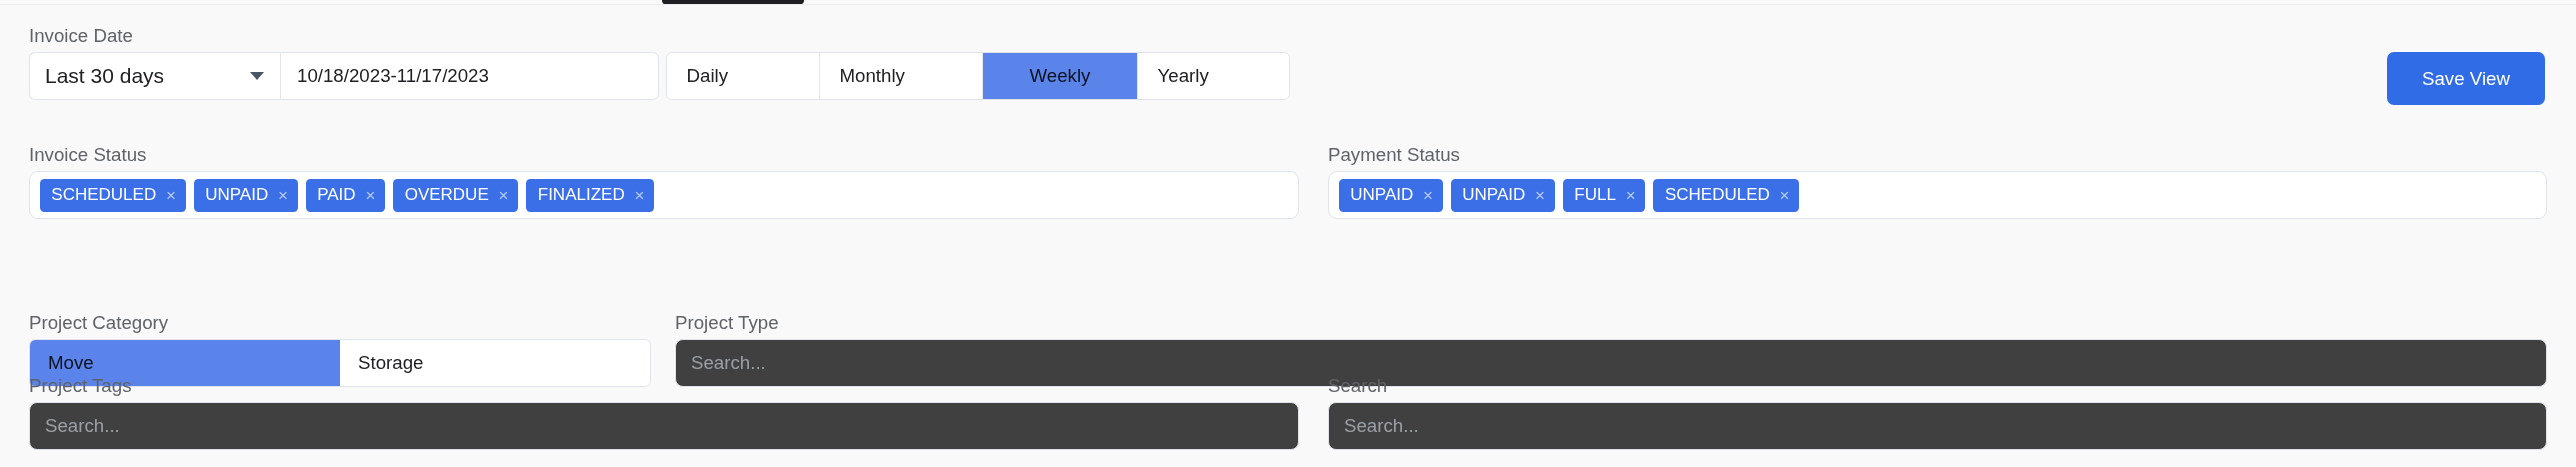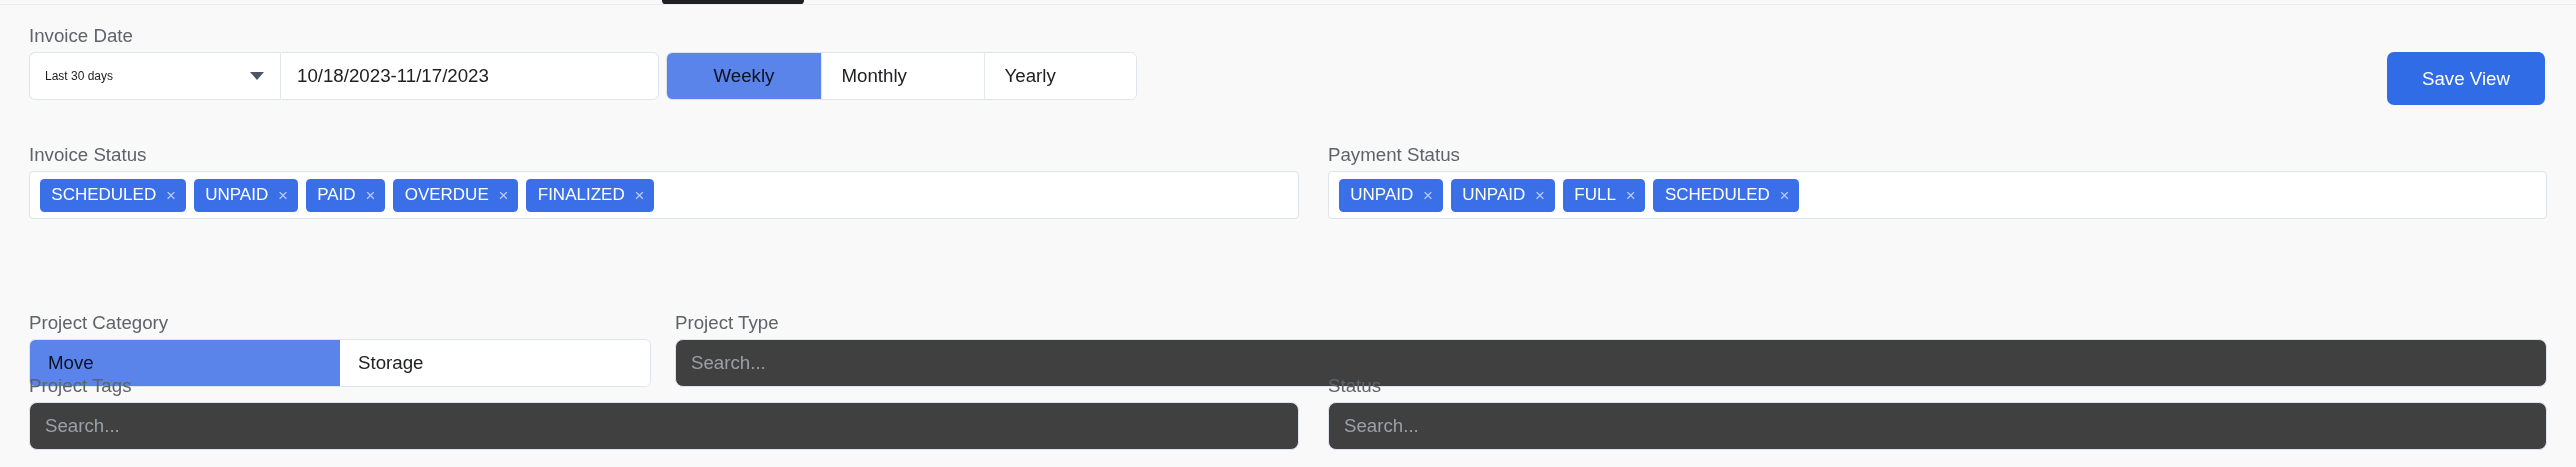--- a/index.html
+++ b/index.html
@@ -82,21 +82,21 @@
     border: 0.9px solid #dfe3ec;
     border-right: none;
     border-radius: 6.2px 0 0 6.2px;
     width: 251px;
     height: 48px;
     display: flex;
     align-items: center;
     justify-content: space-between;
     padding: 0 16px 0 15px;
   }
-  .date-preset-label { font-size: 12px; color: #202124; white-space: nowrap; }
+  .date-preset-label { font-size: 21px; color: #202124; white-space: nowrap; }
   .chevron-down {
     width: 0; height: 0;
     border-left: 7px solid transparent;
     border-right: 7px solid transparent;
     border-top: 8px solid #4a5568;
     margin-left: 9px;
     flex: none;
   }
   .date-range {
     background: #ffffff;
@@ -164,21 +164,21 @@
 
   .lbl-invoice-status { position: absolute; top: 0px; left: 29px; }
   .lbl-payment-status { position: absolute; top: 0px; left: 1328px; }
 
   .chips-box {
     position: absolute;
     top: 25px;
     height: 48px;
     background: #ffffff;
     border: 0.9px solid #dfe3ec;
-    border-radius: 4px;
+    border-radius: 9px;
     display: flex;
     align-items: center;
     gap: 8px;
     padding: 0 9.8px;
   }
   .chips-invoice { left: 29px; width: 1270px; }
   .chips-payment { left: 1328px; width: 1219px; }
 
   .chip {
     display: inline-flex;
@@ -278,22 +278,23 @@
       <div class="date-preset">
         <span class="date-preset-label">Last 30 days</span>
         <span class="chevron-down"></span>
       </div>
       <div class="date-range">
         <span class="date-range-value">10/18/2023-11/17/2023</span>
       </div>
     </div>
 
     <div class="period-group">
+      <div class="period-tab w-daily">Daily</div>
+      <div class="period-tab w-monthly">Monthly</div>
       <div class="period-tab w-weekly active">Weekly</div>
-      <div class="period-tab w-monthly">Monthly</div>
       <div class="period-tab w-yearly">Yearly</div>
     </div>
 
     <button class="save-view-btn">Save View</button>
   </div>
 
   <div class="row2">
 
     <div class="field-label lbl-invoice-status">Invoice Status</div>
 
@@ -359,21 +360,21 @@
   </div>
 
   <div class="row4">
 
     <div class="field-label lbl-project-tags">Project Tags</div>
 
     <div class="control-box project-tags-input">
       <span class="placeholder-text">Search...</span>
     </div>
 
-    <div class="field-label lbl-branch">Status</div>
+    <div class="field-label lbl-branch">Search</div>
 
     <div class="control-box branch-input">
       <span class="placeholder-text">Search...</span>
     </div>
   </div>
 
 </div>
 
 
 </body></html>

